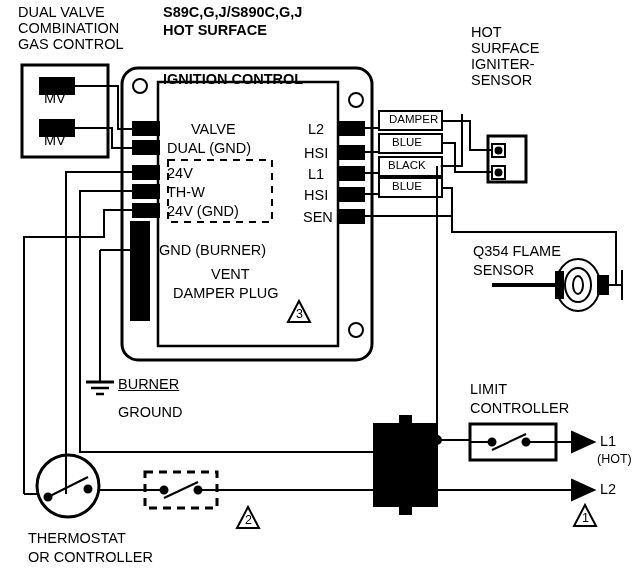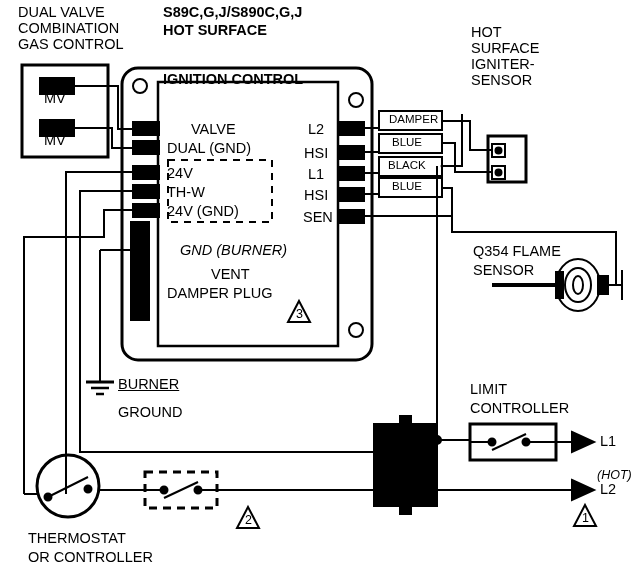--- a/index.html
+++ b/index.html
@@ -171,40 +171,40 @@
   <div class="lbl" style="left:167px;top:165px;">24V</div>
   <div class="lbl" style="left:167px;top:184px;">TH-W</div>
   <div class="lbl" style="left:167px;top:203px;">24V (GND)</div>
 
   <div class="lbl" style="left:308px;top:121px;">L2</div>
   <div class="lbl" style="left:304px;top:145px;">HSI</div>
   <div class="lbl" style="left:308px;top:166px;">L1</div>
   <div class="lbl" style="left:304px;top:187px;">HSI</div>
   <div class="lbl" style="left:303px;top:209px;">SEN</div>
 
-  <div class="lbl" style="left:180px;top:242px;font-style:italic;">GND (BURNER)</div>
+  <div class="lbl" style="left:159px;top:242px;">GND (BURNER)</div>
   <div class="lbl" style="left:167px;top:266px;margin-left:44px;">VENT</div>
-  <div class="lbl" style="left:167px;top:285px;">DAMPER PLUG</div>
+  <div class="lbl" style="left:173px;top:285px;">DAMPER PLUG</div>
 
   <div class="lbl tiny" style="left:389px;top:113px;">DAMPER</div>
   <div class="lbl tiny" style="left:392px;top:136px;">BLUE</div>
   <div class="lbl tiny" style="left:388px;top:159px;">BLACK</div>
   <div class="lbl tiny" style="left:392px;top:180px;">BLUE</div>
 
   <div class="lbl" style="left:473px;top:243px;">Q354 FLAME</div>
   <div class="lbl" style="left:473px;top:262px;">SENSOR</div>
 
   <div class="lbl" style="left:118px;top:376px;text-decoration:underline;">BURNER</div>
   <div class="lbl" style="left:118px;top:404px;">GROUND</div>
 
   <div class="lbl" style="left:470px;top:381px;">LIMIT</div>
   <div class="lbl" style="left:470px;top:400px;">CONTROLLER</div>
 
   <div class="lbl" style="left:600px;top:433px;">L1</div>
-  <div class="lbl sm" style="left:597px;top:468px;font-style:italic;">(HOT)</div>
+  <div class="lbl sm" style="left:597px;top:452px;">(HOT)</div>
   <div class="lbl" style="left:600px;top:481px;">L2</div>
 
   <div class="lbl" style="left:28px;top:530px;">THERMOSTAT</div>
   <div class="lbl" style="left:28px;top:549px;">OR CONTROLLER</div>
 
   <div class="tnum" style="left:582px;top:511px;">1</div>
   <div class="tnum" style="left:245px;top:513px;">2</div>
   <div class="tnum" style="left:296px;top:307px;">3</div>
 
 </div>

